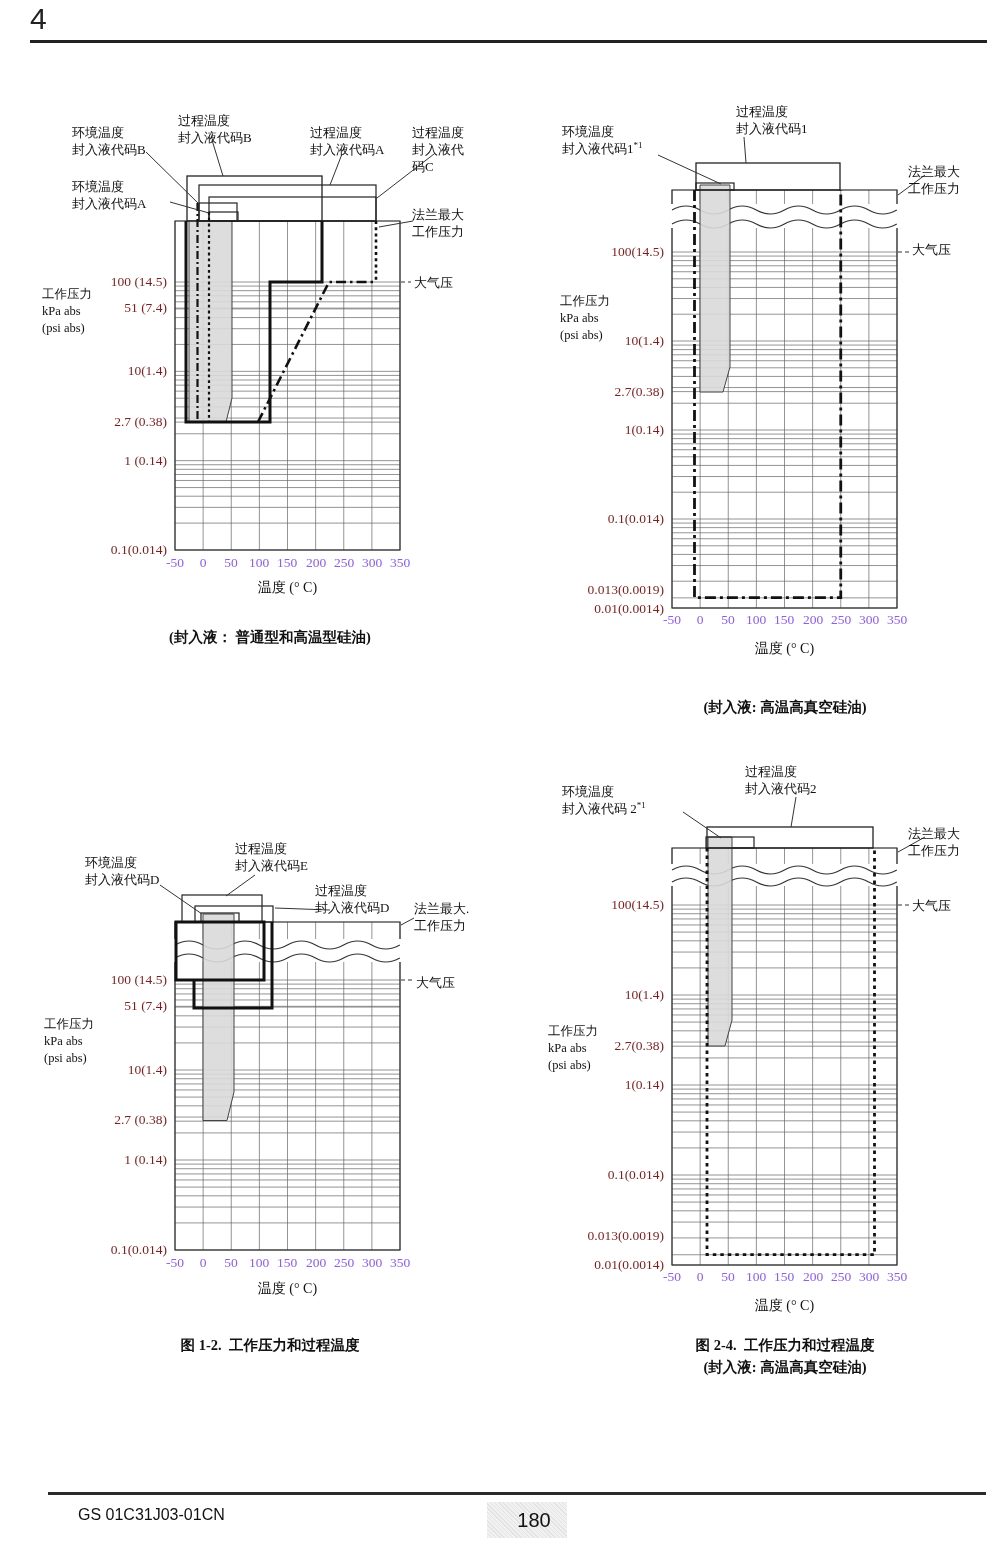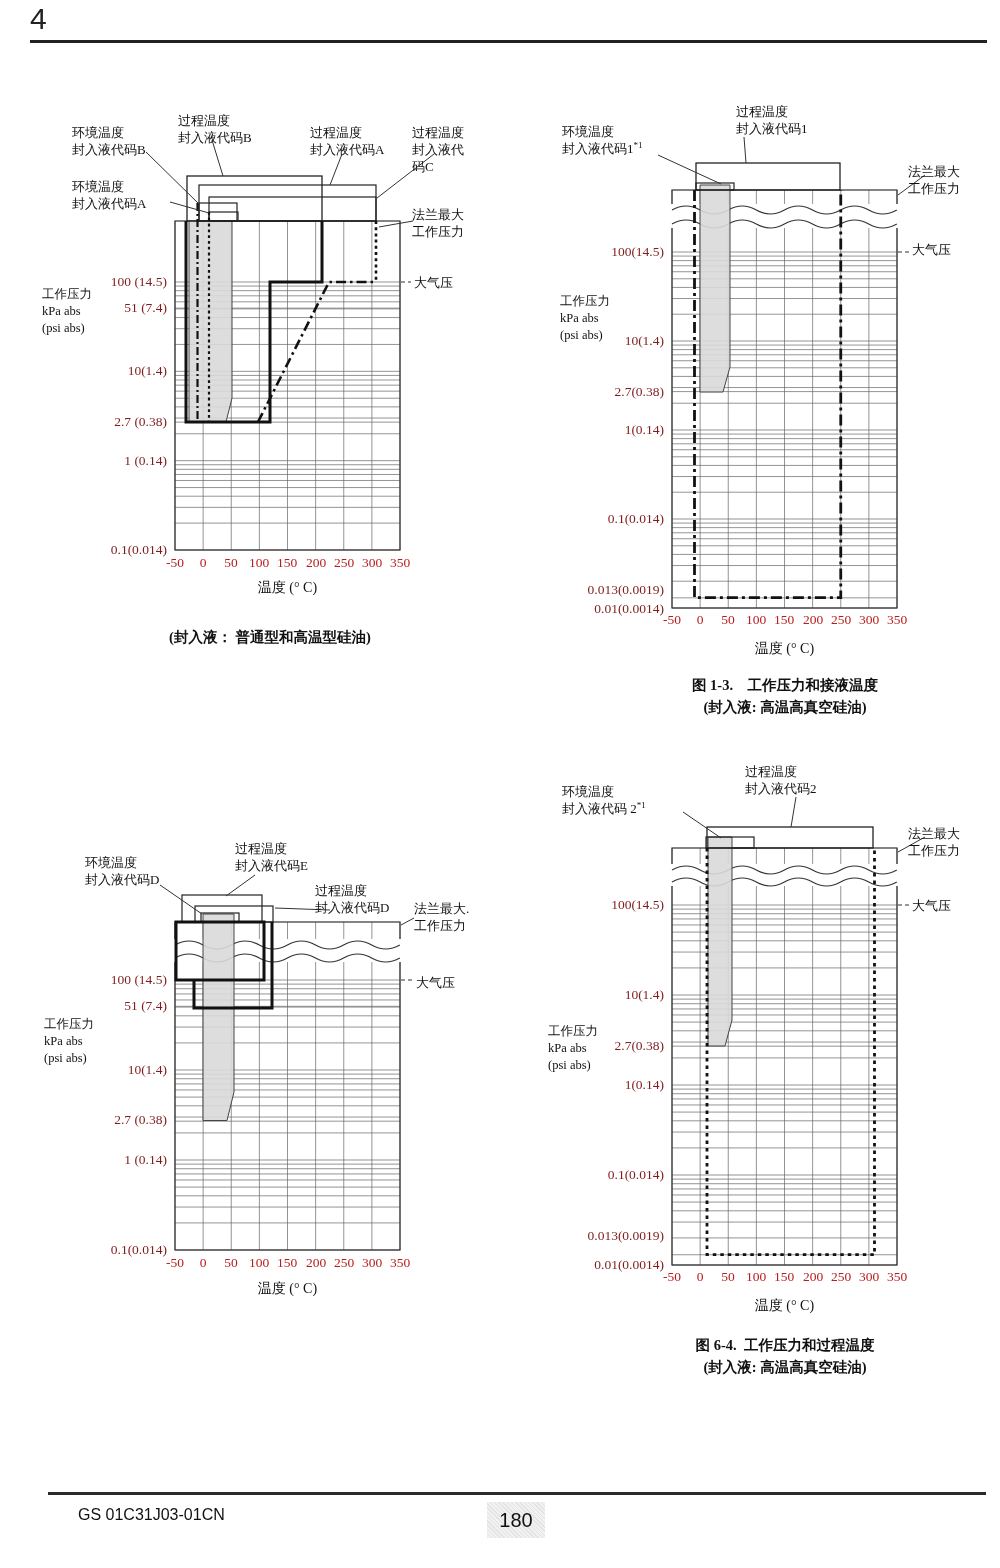--- a/index.html
+++ b/index.html
@@ -2,30 +2,30 @@
 <html><head>
 <meta charset="utf-8">
 <style>
   html,body{margin:0;padding:0;background:#ffffff;}
   body{position:relative;width:1000px;height:1568px;font-family:"Liberation Serif",serif;color:#111;}
   .chart{position:absolute;}
   .chart svg{position:absolute;left:0;top:0;}
   .lbl{position:absolute;font:13px/1.32 "Liberation Serif",serif;white-space:pre-line;color:#111;}
   .ylabblock{position:absolute;font:12.5px/1.35 "Liberation Serif",serif;white-space:pre-line;color:#111;}
   .yt{position:absolute;text-align:right;font:13.5px "Liberation Serif",serif;color:#7f1d1d;}
-  .xt{position:absolute;width:30px;text-align:center;font:13.5px "Liberation Serif",serif;color:#b91c1c;}
+  .xt{position:absolute;width:30px;text-align:center;font:13.5px "Liberation Serif",serif;color:#8b5cf6;}
   .xlabel{position:absolute;text-align:center;font:14px "Liberation Serif",serif;color:#111;}
   .cap{position:absolute;text-align:center;font-weight:bold;font-size:14.5px;line-height:1.5;font-family:"Liberation Serif",serif;white-space:pre-wrap;color:#111;}
   .supmark{font-size:9px;vertical-align:super;}
   .topnum{position:absolute;left:30px;top:2px;font:30px "Liberation Sans",sans-serif;color:#222;}
   .toprule{position:absolute;left:30px;top:40px;width:957px;height:3px;background:#222;}
   .footrule{position:absolute;left:48px;top:1492px;width:938px;height:3px;background:#2a2a2a;}
   .footcode{position:absolute;left:78px;top:1506px;font:16px "Liberation Sans",sans-serif;color:#111;}
-  .pagebox{position:absolute;left:487px;top:1502px;width:58px;height:36px;display:flex;align-items:center;justify-content:center;
-           background:repeating-linear-gradient(45deg,#e3e3e3 0 1px,#f1f1f1 1px 3px);font:20px "Liberation Sans",sans-serif;color:#111;}
+  .pagebox{position:absolute;left:487px;top:1502px;width:66px;height:36px;display:flex;align-items:center;justify-content:center;
+           background:repeating-linear-gradient(45deg,#e3e3e3 0 1px,#f1f1f1 1px 3px);font:20px "Liberation Sans",sans-serif;color:#111;padding-left:14px;}
 </style>
 </head>
 <body>
 
 <div class="topnum">4</div>
 <div class="toprule"></div>
 
 <div class="chart" style="left:30px;top:100px;width:440px;height:565px;">
   <svg width="440" height="565">
     <g>
@@ -209,21 +209,20 @@
   <div class="xt" style="left:117px;top:517px;">-50</div>
   <div class="xt" style="left:145px;top:517px;">0</div>
   <div class="xt" style="left:173px;top:517px;">50</div>
   <div class="xt" style="left:201px;top:517px;">100</div>
   <div class="xt" style="left:229px;top:517px;">150</div>
   <div class="xt" style="left:258px;top:517px;">200</div>
   <div class="xt" style="left:286px;top:517px;">250</div>
   <div class="xt" style="left:314px;top:517px;">300</div>
   <div class="xt" style="left:342px;top:517px;">350</div>
   <div class="xlabel" style="left:182px;top:545px;width:125px;">温度 (° C)</div>
-  <div class="cap" style="left:30px;top:580px;width:430px;">图 1-3.    工作压力和接液温度</div>
   <div class="cap" style="left:30px;top:602px;width:430px;">(封入液: 高温高真空硅油)</div>
 </div>
 
 <div class="chart" style="left:30px;top:830px;width:440px;height:565px;">
   <svg width="440" height="565">
     <g>
         <line x1="145" y1="92" x2="145" y2="420" stroke="#666" stroke-width="0.7"></line>
         <line x1="173.125" y1="92" x2="173.125" y2="420" stroke="#666" stroke-width="0.7"></line>
         <line x1="201.25" y1="92" x2="201.25" y2="420" stroke="#666" stroke-width="0.7"></line>
         <line x1="229.375" y1="92" x2="229.375" y2="420" stroke="#666" stroke-width="0.7"></line>
@@ -300,20 +299,21 @@
   <div class="xt" style="left:130px;top:425px;">-50</div>
   <div class="xt" style="left:158px;top:425px;">0</div>
   <div class="xt" style="left:186px;top:425px;">50</div>
   <div class="xt" style="left:214px;top:425px;">100</div>
   <div class="xt" style="left:242px;top:425px;">150</div>
   <div class="xt" style="left:271px;top:425px;">200</div>
   <div class="xt" style="left:299px;top:425px;">250</div>
   <div class="xt" style="left:327px;top:425px;">300</div>
   <div class="xt" style="left:355px;top:425px;">350</div>
   <div class="xlabel" style="left:195px;top:450px;width:125px;">温度 (° C)</div>
+  <div class="cap" style="left:40px;top:505px;width:400px;">图 1-2.  工作压力和过程温度</div>
 </div>
 
 <div class="chart" style="left:540px;top:755px;width:460px;height:640px;">
   <svg width="460" height="640">
     <g>
         <line x1="132" y1="93" x2="132" y2="510" stroke="#666" stroke-width="0.7"></line>
         <line x1="160.125" y1="93" x2="160.125" y2="510" stroke="#666" stroke-width="0.7"></line>
         <line x1="188.25" y1="93" x2="188.25" y2="510" stroke="#666" stroke-width="0.7"></line>
         <line x1="216.375" y1="93" x2="216.375" y2="510" stroke="#666" stroke-width="0.7"></line>
         <line x1="244.5" y1="93" x2="244.5" y2="510" stroke="#666" stroke-width="0.7"></line>
@@ -394,19 +394,19 @@
   <div class="xt" style="left:117px;top:514px;">-50</div>
   <div class="xt" style="left:145px;top:514px;">0</div>
   <div class="xt" style="left:173px;top:514px;">50</div>
   <div class="xt" style="left:201px;top:514px;">100</div>
   <div class="xt" style="left:229px;top:514px;">150</div>
   <div class="xt" style="left:258px;top:514px;">200</div>
   <div class="xt" style="left:286px;top:514px;">250</div>
   <div class="xt" style="left:314px;top:514px;">300</div>
   <div class="xt" style="left:342px;top:514px;">350</div>
   <div class="xlabel" style="left:182px;top:542px;width:125px;">温度 (° C)</div>
-  <div class="cap" style="left:30px;top:580px;width:430px;">图 6-4.  工作压力和过程温度</div>
+  <div class="cap" style="left:30px;top:580px;width:430px;">图 2-4.  工作压力和过程温度</div>
   <div class="cap" style="left:30px;top:602px;width:430px;">(封入液: 高温高真空硅油)</div>
 </div>
 
 <div class="footrule"></div>
 <div class="footcode">GS 01C31J03-01CN</div>
 <div class="pagebox">180</div>
 
 </body></html>

